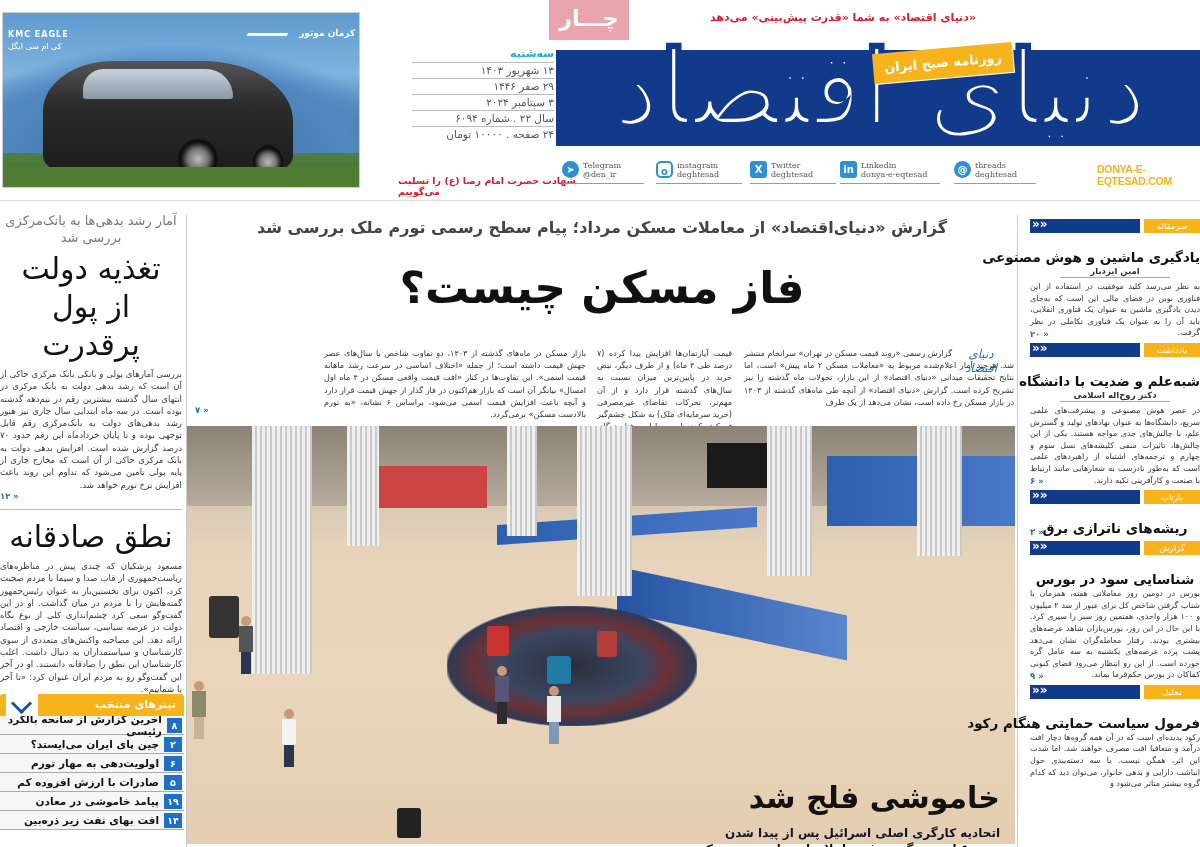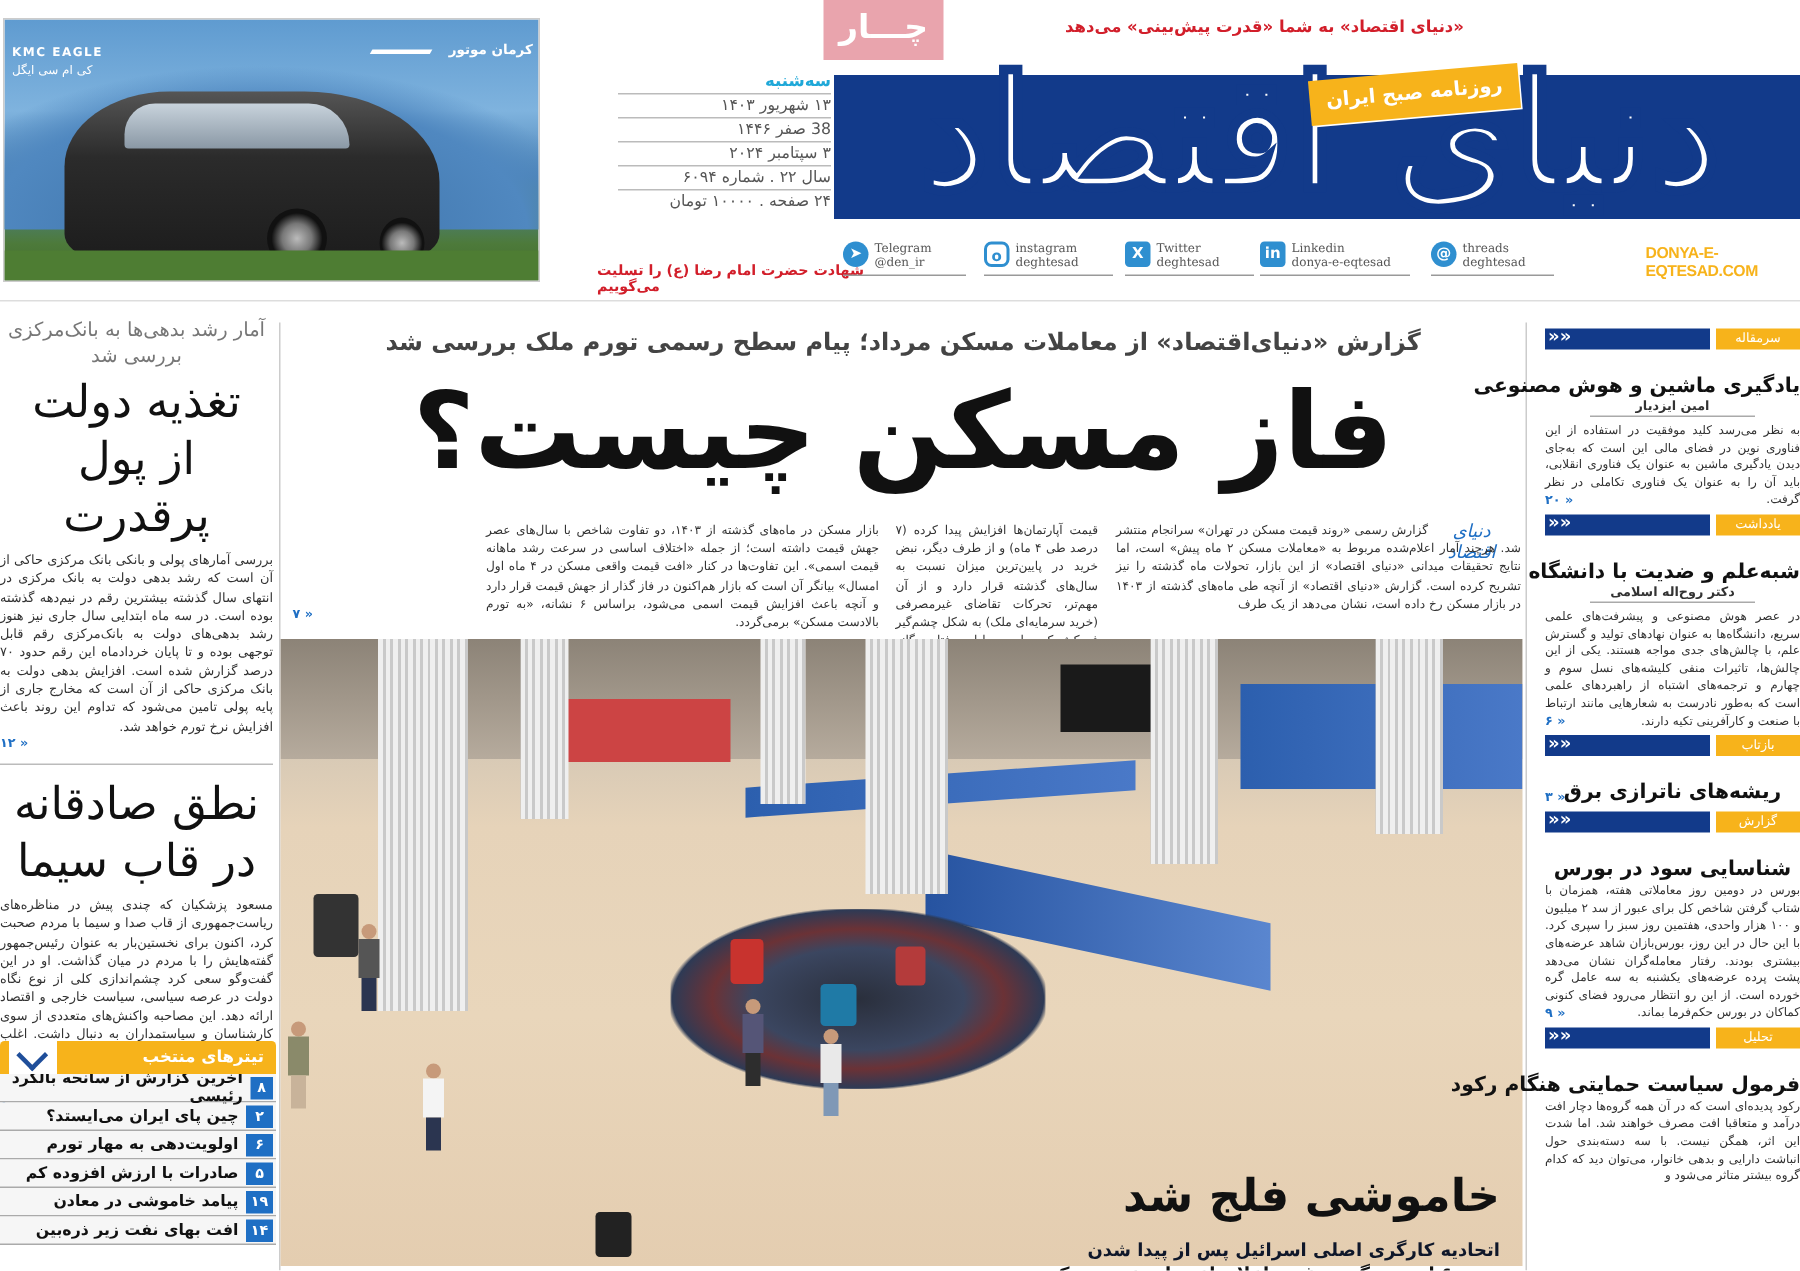--- a/index.html
+++ b/index.html
@@ -60,21 +60,21 @@
   #highlights .hdr { position:relative; height:22px; background:#f7b31b; color:#fff; font-size:11px; font-weight:bold; text-align:right; padding-right:8px; line-height:22px; border-radius: 3px 3px 0 0; }
   #highlights .hdr .chev { position:absolute; left:6px; top:0; width:32px; height:22px; background:#fff; }
   #highlights .hdr .chev:before { content:""; position:absolute; left:8px; top:2px; width:12px; height:12px; border-right:3px solid #1f4e9a; border-bottom:3px solid #1f4e9a; transform: rotate(45deg); }
   .hl-item { display:flex; align-items:center; gap:5px; height:19px; border-bottom:1px solid #aaa; background:#f6f6f6; padding-right:2px; }
   .hl-item .num { width:18px; height:15px; background:#1f6fc4; color:#fff; font-size:9.5px; text-align:center; line-height:15px; font-weight:bold; }
   .hl-item .lbl { color:#111; font-size:10.5px; font-weight:bold; }
 
   
   #center-frame { left: 186px; top: 215px; width: 832px; height: 632px; border-left:1px solid #ccc; border-right:1px solid #ccc; }
   #kicker { left: 186px; top: 218px; width: 832px; text-align:center; color:#444; font-size:16px; font-weight:bold; direction: rtl; }
-  #headline { left: 186px; top: 238px; width: 832px; text-align:center; color:#111; font-size:71px; font-weight:900; direction: rtl; line-height:100px; letter-spacing:-2px; }
+  #headline { left: 186px; top: 238px; width: 832px; text-align:center; color:#111; font-size:44px; font-weight:900; direction: rtl; line-height:100px; letter-spacing:-2px; }
   #lead-cols { left: 192px; top: 347px; width: 822px; height: 72px; direction: rtl; }
   .lcol { position:absolute; top:0; font-size:8.1px; line-height:12.2px; color:#333; text-align:justify; direction:rtl; }
   #logo-mini { position:absolute; right:4px; top:0; width:58px; height:24px; color:#1f6fc4; font-size:12px; font-family:"DejaVu Serif", serif; font-style:italic; text-align:center; }
 
   #photo { left: 187px; top: 426px; width: 828px; height: 418px; overflow:hidden;
            background: linear-gradient(180deg,#cfc7bd 0%,#d7c9b5 18%,#e6d3b9 30%,#e9d6bb 60%,#e4cdb0 100%); }
   .pillar { position:absolute; top:0; background: repeating-linear-gradient(90deg,#efefef 0 3px,#c9c9c9 3px 5px); }
   .shop { position:absolute; background:#6b6157; }
   .blue-wall { position:absolute; background: linear-gradient(90deg,#2c5fae,#4a79c8); }
   .board { position:absolute; background:#1a1a1a; }
@@ -115,21 +115,21 @@
   <div class="fa">کی ام سی ایگل</div>
 </div>
 <div id="ad-brand-right" class="abs">
   <span class="logo"></span>
   <span>کرمان موتور</span>
 </div>
 
 <div id="date-box" class="abs">
   <div class="day">سه‌شنبه</div>
   <div class="line">۱۳ شهریور ۱۴۰۳</div>
-  <div class="line">38 صفر ۱۴۴۶</div>
+  <div class="line">۲۹ صفر ۱۴۴۶</div>
   <div class="line">۳ سپتامبر ۲۰۲۴</div>
   <div class="line">سال ۲۲ . شماره ۶۰۹۴</div>
   <div class="line">۲۴ صفحه . ۱۰۰۰۰ تومان</div>
 </div>
 <div id="condolence" class="abs">شهادت حضرت امام رضا (ع) را تسلیت می‌گوییم</div>
 
 <div id="banner" class="abs"></div>
 <div id="char-badge" class="abs">چـــار</div>
 <div id="banner-top-tagline" class="abs">«دنیای اقتصاد» به شما «قدرت پیش‌بینی» می‌دهد</div>
 <div id="logo-text" class="abs">دنیای اقتصاد</div>
@@ -162,21 +162,20 @@
 <div class="abs hr-top"></div>
 
 <div id="left-col" class="abs">
   <div class="kicker-gray">آمار رشد بدهی‌ها به بانک‌مرکزی بررسی شد</div>
   <div class="mega" style="margin-top:4px;">تغذیه دولت</div>
   <div class="mega">از پول پرقدرت</div>
   <div class="body-text" style="margin-top:4px;">بررسی آمارهای پولی و بانکی بانک مرکزی حاکی از آن است که رشد بدهی دولت به بانک مرکزی در انتهای سال گذشته بیشترین رقم در نیم‌دهه گذشته بوده است. در سه ماه ابتدایی سال جاری نیز هنوز رشد بدهی‌های دولت به بانک‌مرکزی رقم قابل توجهی بوده و تا پایان خردادماه این رقم حدود ۷۰ درصد گزارش شده است. افزایش بدهی دولت به بانک مرکزی حاکی از آن است که مخارج جاری از پایه پولی تامین می‌شود که تداوم این روند باعث افزایش نرخ تورم خواهد شد.</div>
   <div class="jump">۱۲ »</div>
   <div class="sep"></div>
   <div class="mega">نطق صادقانه</div>
-  <div class="mega">در قاب سیما</div>
   <div class="body-text" style="margin-top:4px;">مسعود پزشکیان که چندی پیش در مناظره‌های ریاست‌جمهوری از قاب صدا و سیما با مردم صحبت کرد، اکنون برای نخستین‌بار به عنوان رئیس‌جمهور گفته‌هایش را با مردم در میان گذاشت. او در این گفت‌وگو سعی کرد چشم‌اندازی کلی از نوع نگاه دولت در عرصه سیاسی، سیاست خارجی و اقتصاد ارائه دهد. این مصاحبه واکنش‌های متعددی از سوی کارشناسان و سیاستمداران به دنبال داشت. اغلب کارشناسان این نطق را صادقانه دانستند. او در آخر این گفت‌وگو رو به مردم ایران عنوان کرد: «تا آخر با شماییم».</div>
   <div class="jump">۸ »</div>
 </div>
 
 <div id="highlights" class="abs">
   <div class="hdr">
     <span>تیترهای منتخب</span>
     <span class="chev"></span>
   </div>
   <div class="hl-item">

